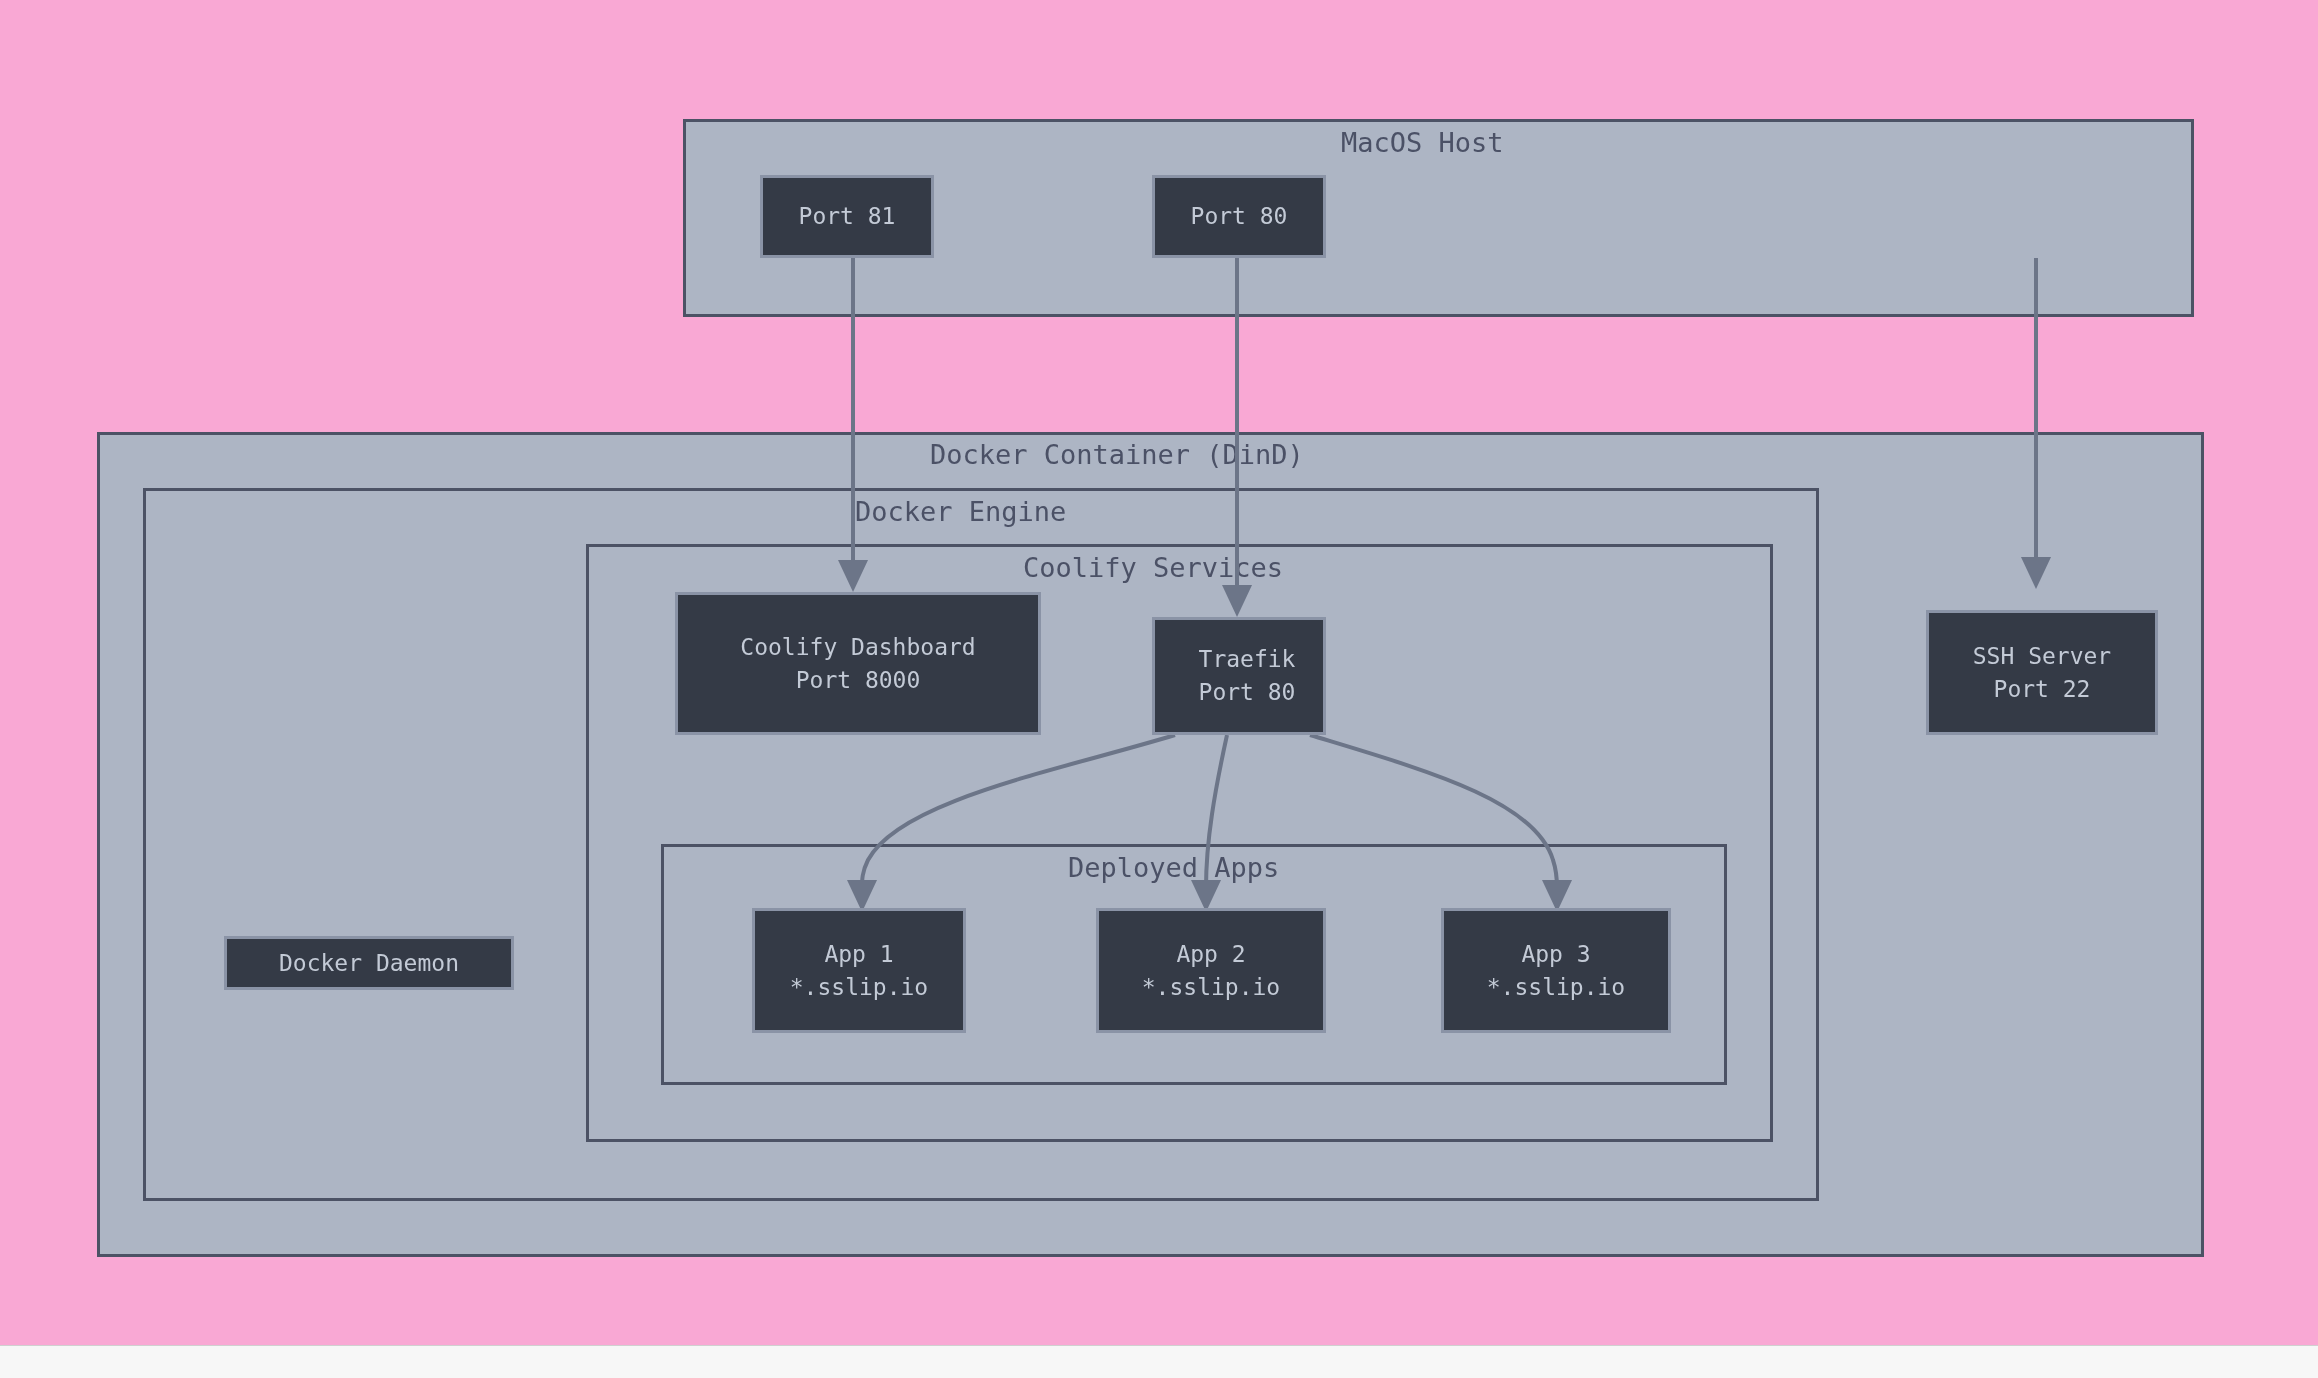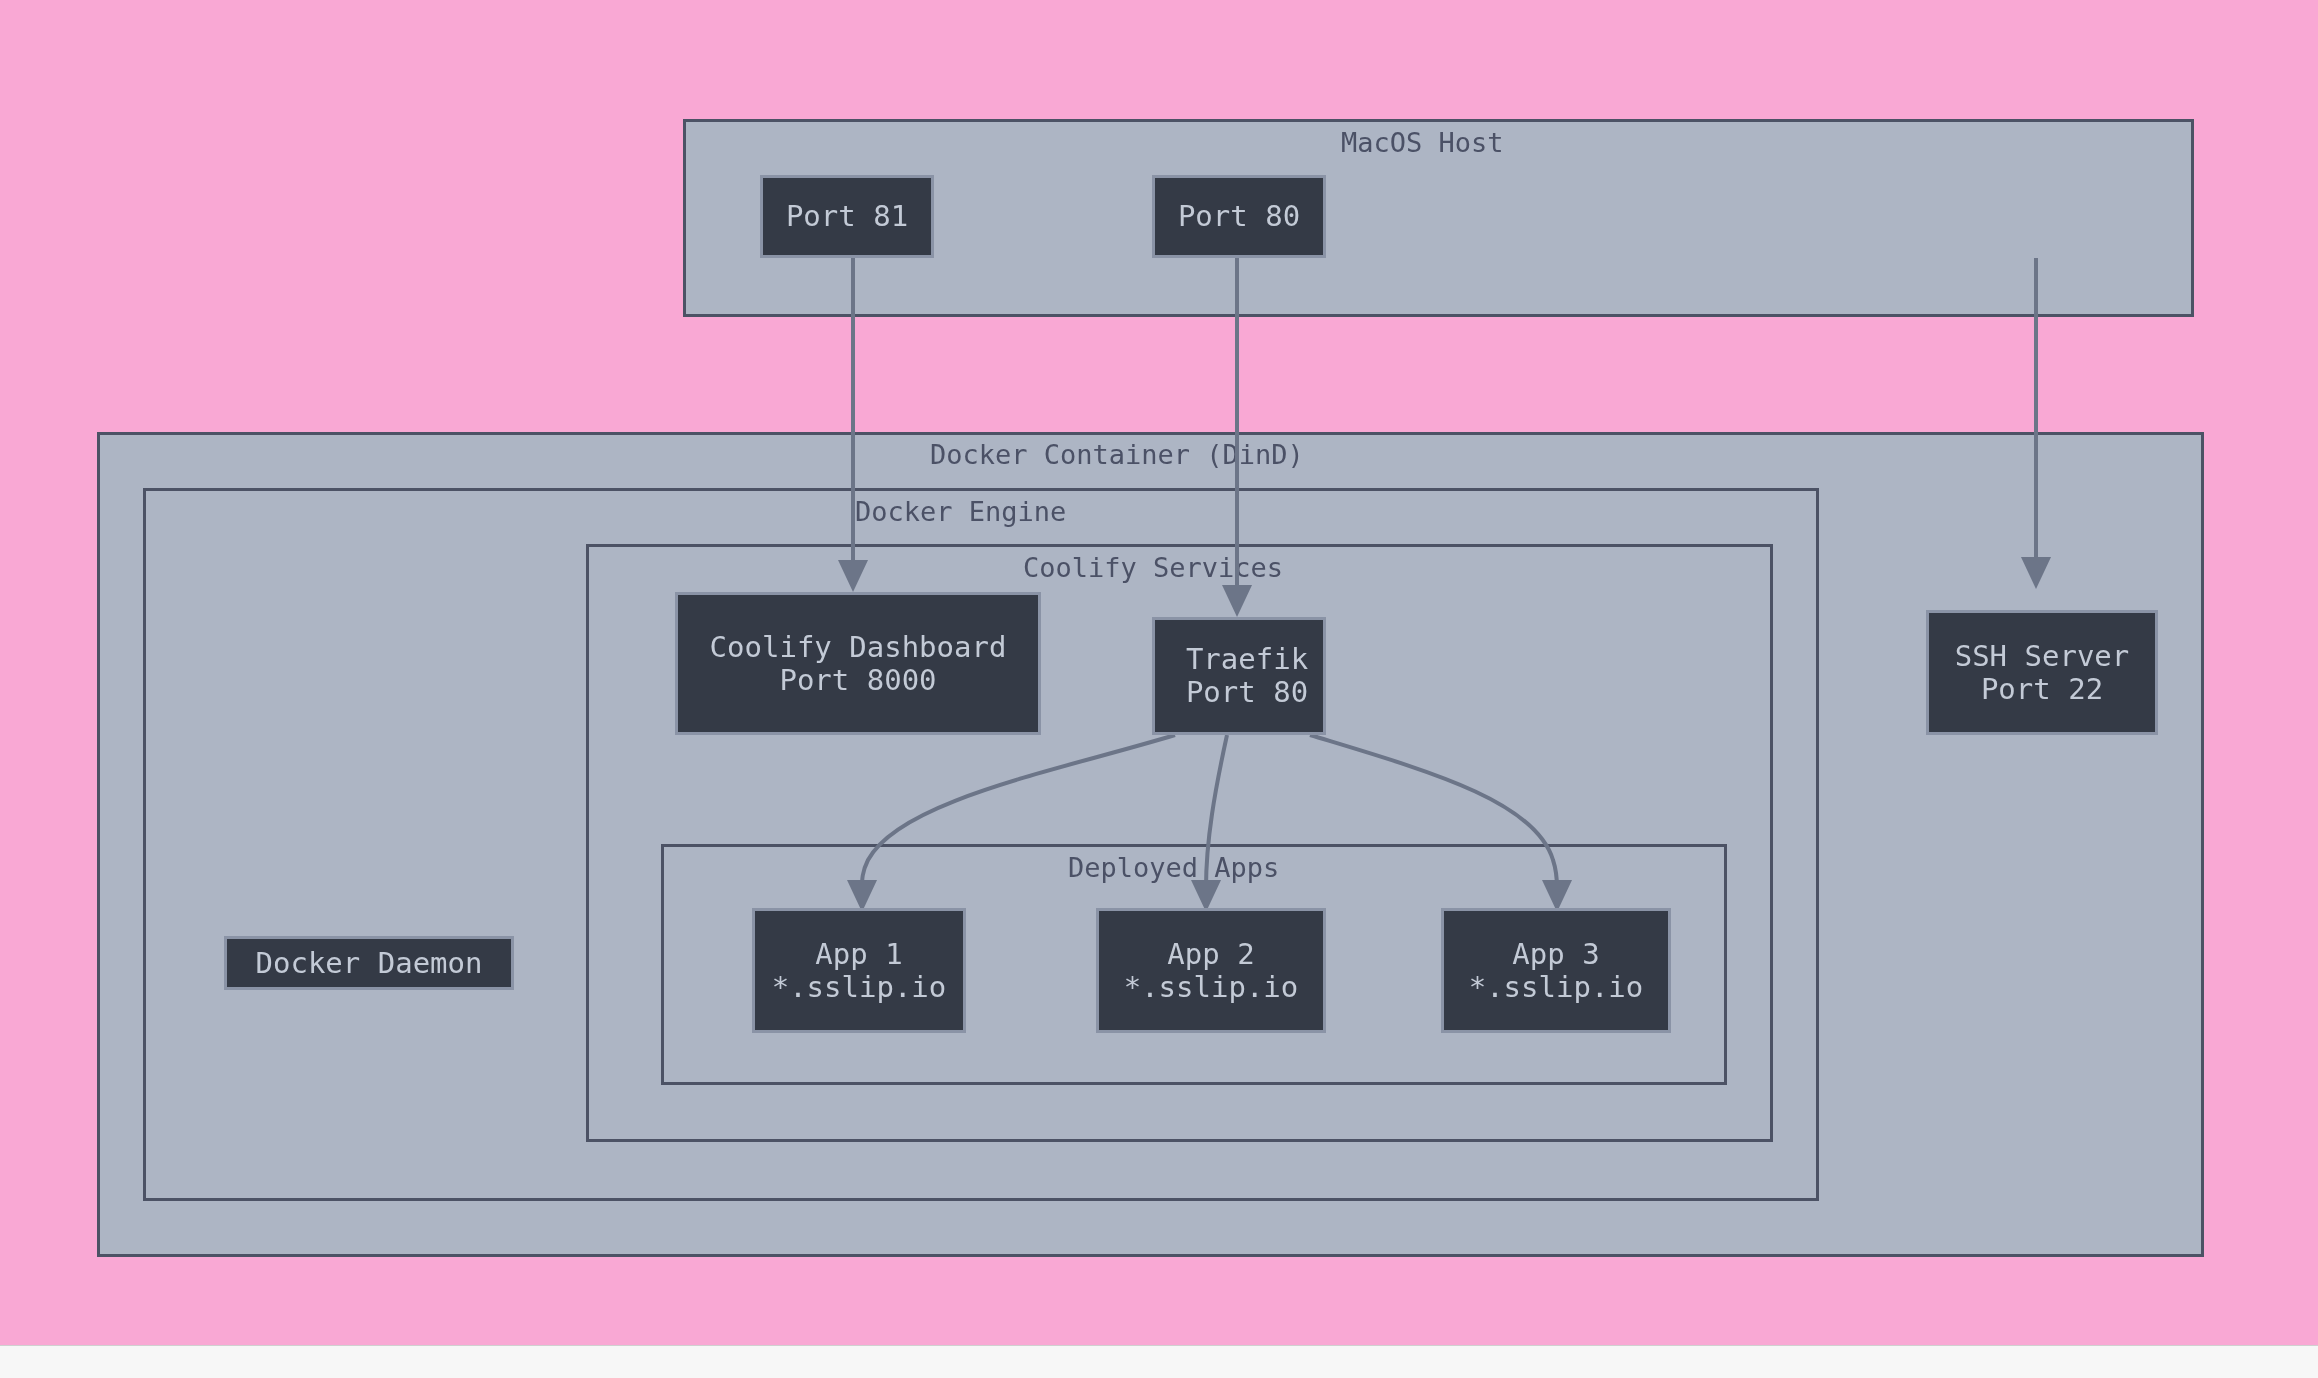--- a/index.html
+++ b/index.html
@@ -56,21 +56,21 @@
   .node {
     position: absolute;
     background: #343a46;
     border: 3px solid #8a93a6;
     box-sizing: border-box;
     display: flex;
     flex-direction: column;
     align-items: center;
     justify-content: center;
     color: #c3cad6;
-    font-size: 29px;
+    font-size: 23px;
     line-height: 33px;
     text-align: center;
     white-space: nowrap;
   }
   .node .line2 { display: block; }
   svg#edges {
     position: absolute;
     left: 0; top: 0;
     width: 2318px;
     height: 1346px;

